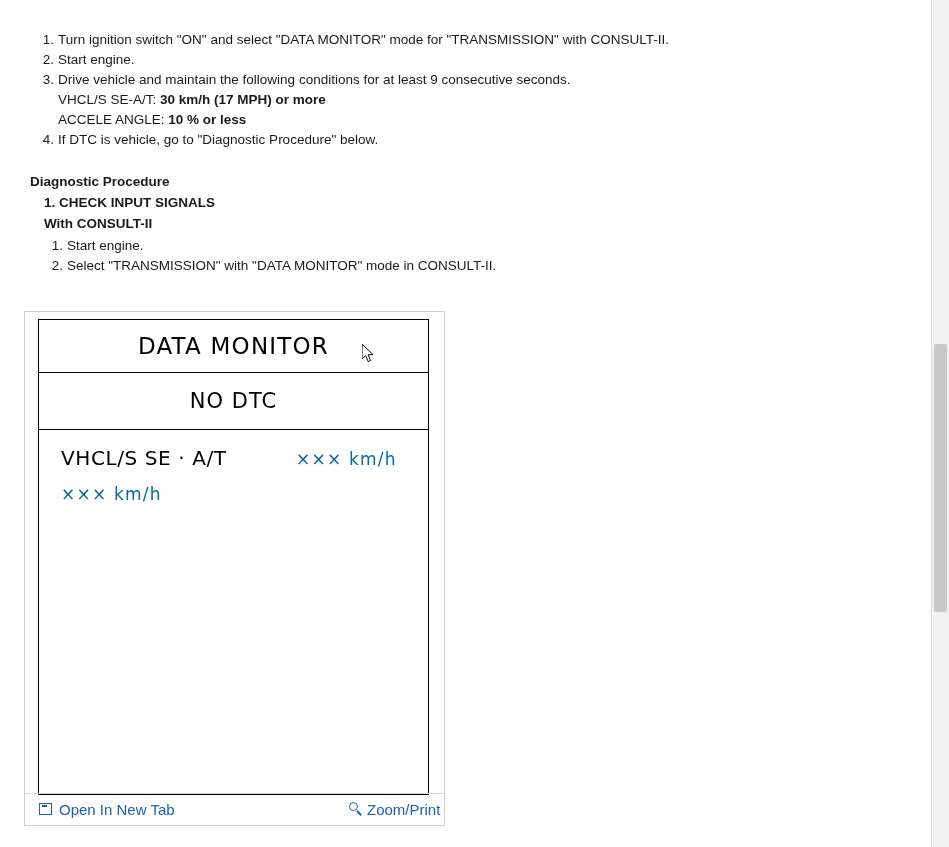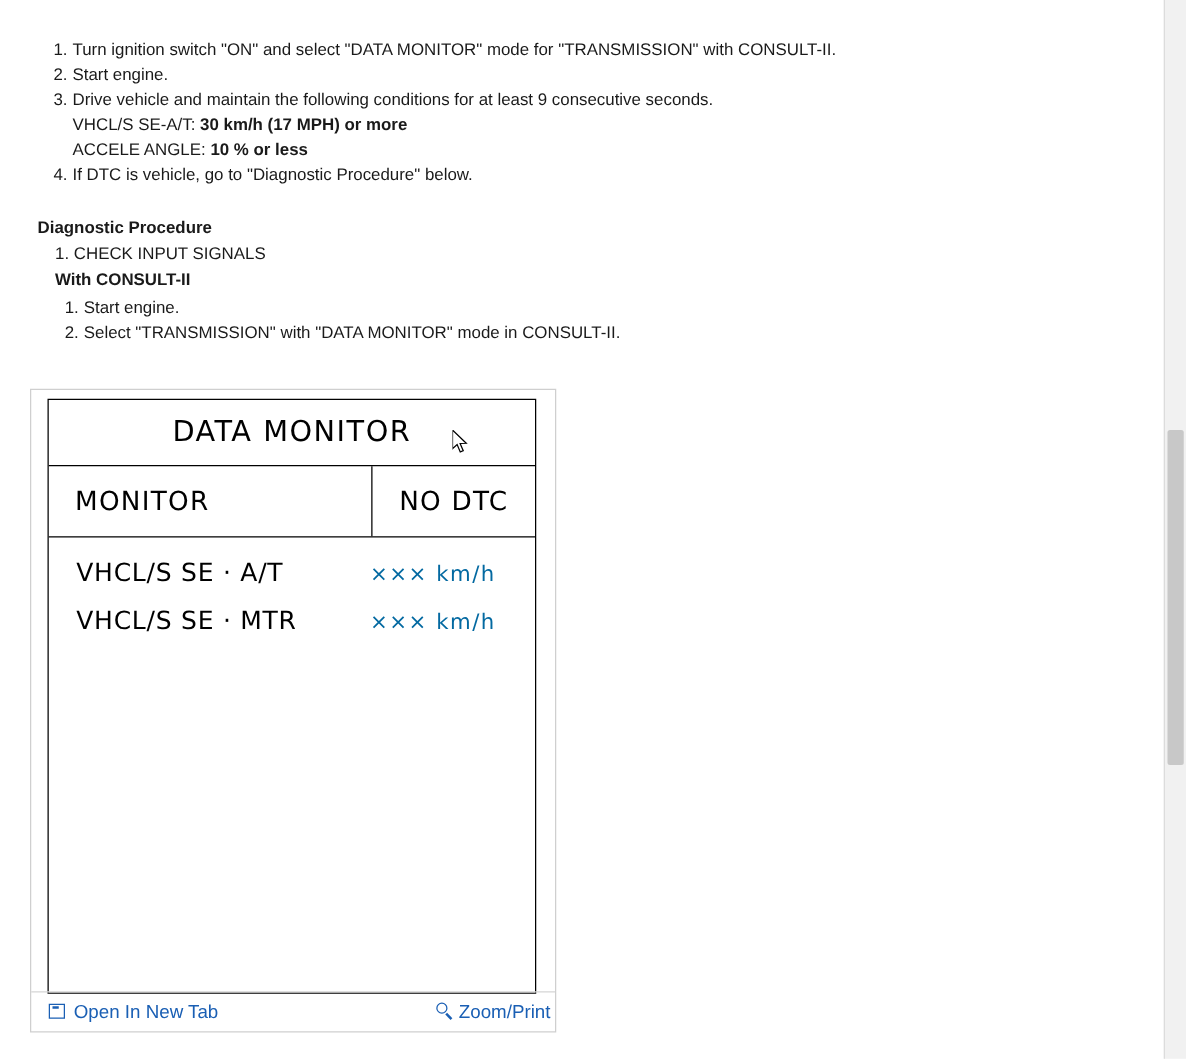--- a/index.html
+++ b/index.html
@@ -78,21 +78,21 @@
     position: absolute;
     top: 174px;
     left: 30px;
     font-weight: bold;
     font-size: 13.5px;
   }
   .check-signals {
     position: absolute;
     top: 195px;
     left: 44px;
-    font-weight: normal;
+    font-weight: bold;
     font-size: 13.5px;
   }
   .with-consult {
     position: absolute;
     top: 216px;
     left: 44px;
     font-weight: bold;
     font-size: 13.5px;
   }
   ol.substeps {
@@ -317,34 +317,30 @@
       <span>Select "TRANSMISSION" with "DATA MONITOR" mode in CONSULT-II.</span>
     </li>
   </ol>
 
   <div class="figure-panel">
     <div class="figure-inner">
       <div class="dm-header">
         <span class="dm-title">DATA MONITOR</span>
       </div>
       <div class="dm-row">
-        <div class="dm-cell-left">
-          <span>MONITOR</span>
-        </div>
         <div class="dm-cell-right">
           <span>NO DTC</span>
         </div>
       </div>
       <div class="dm-body">
         <div class="dm-item">
           <span class="label">VHCL/S SE · A/T</span>
           <span class="value">×××  km/h</span>
         </div>
         <div class="dm-item">
-          <span class="label">VHCL/S SE · MTR</span>
           <span class="value">×××  km/h</span>
         </div>
       </div>
     </div>
 
     <div class="figure-footer">
       <span class="icon-newtab"></span>
       <a class="footer-link link-open">Open In New Tab</a>
       <span class="icon-magnify">
         <span class="lens"></span>

